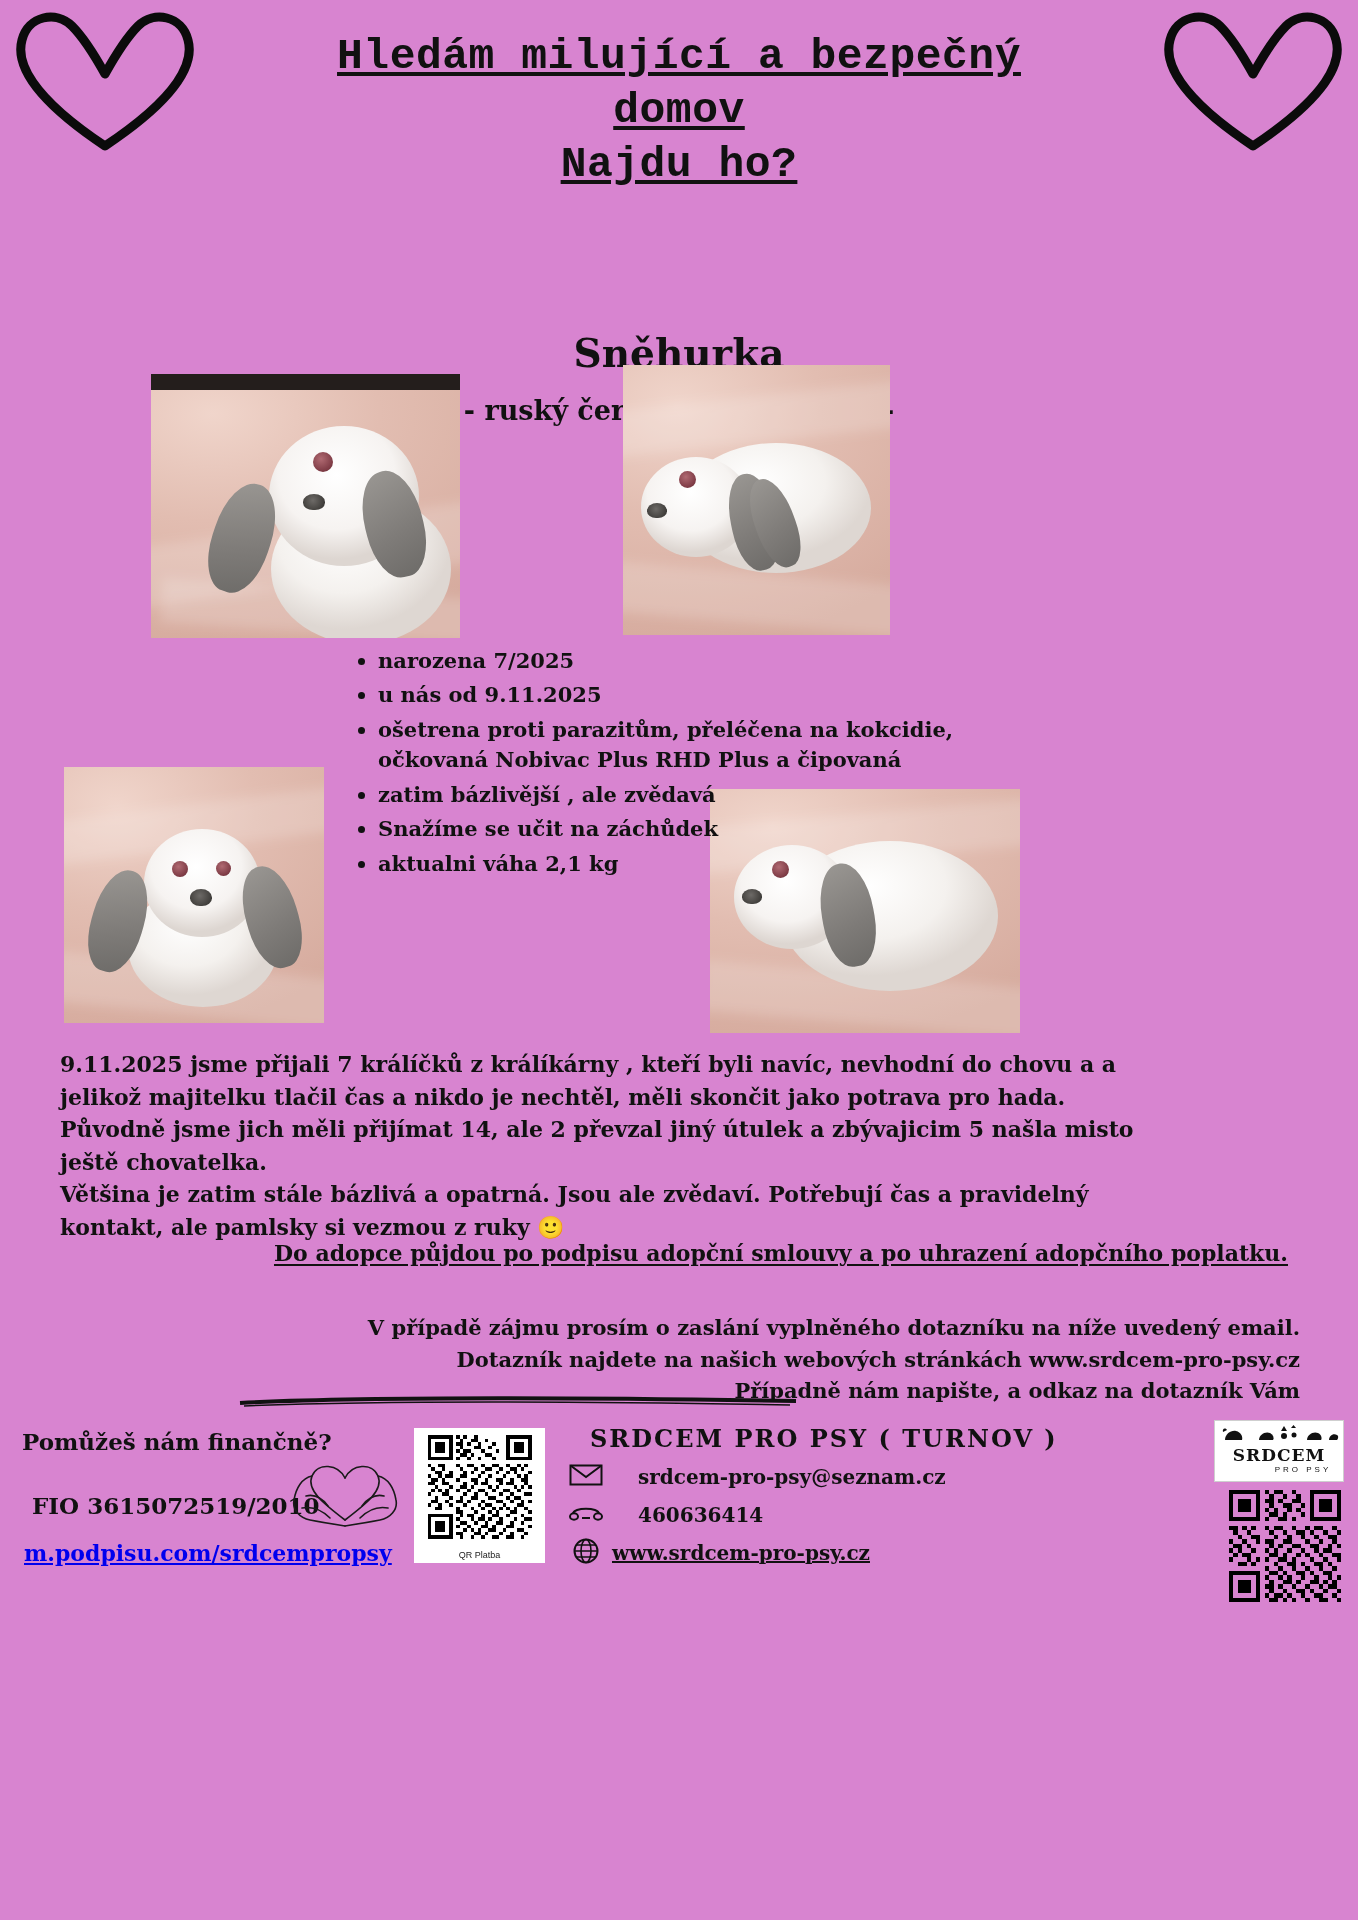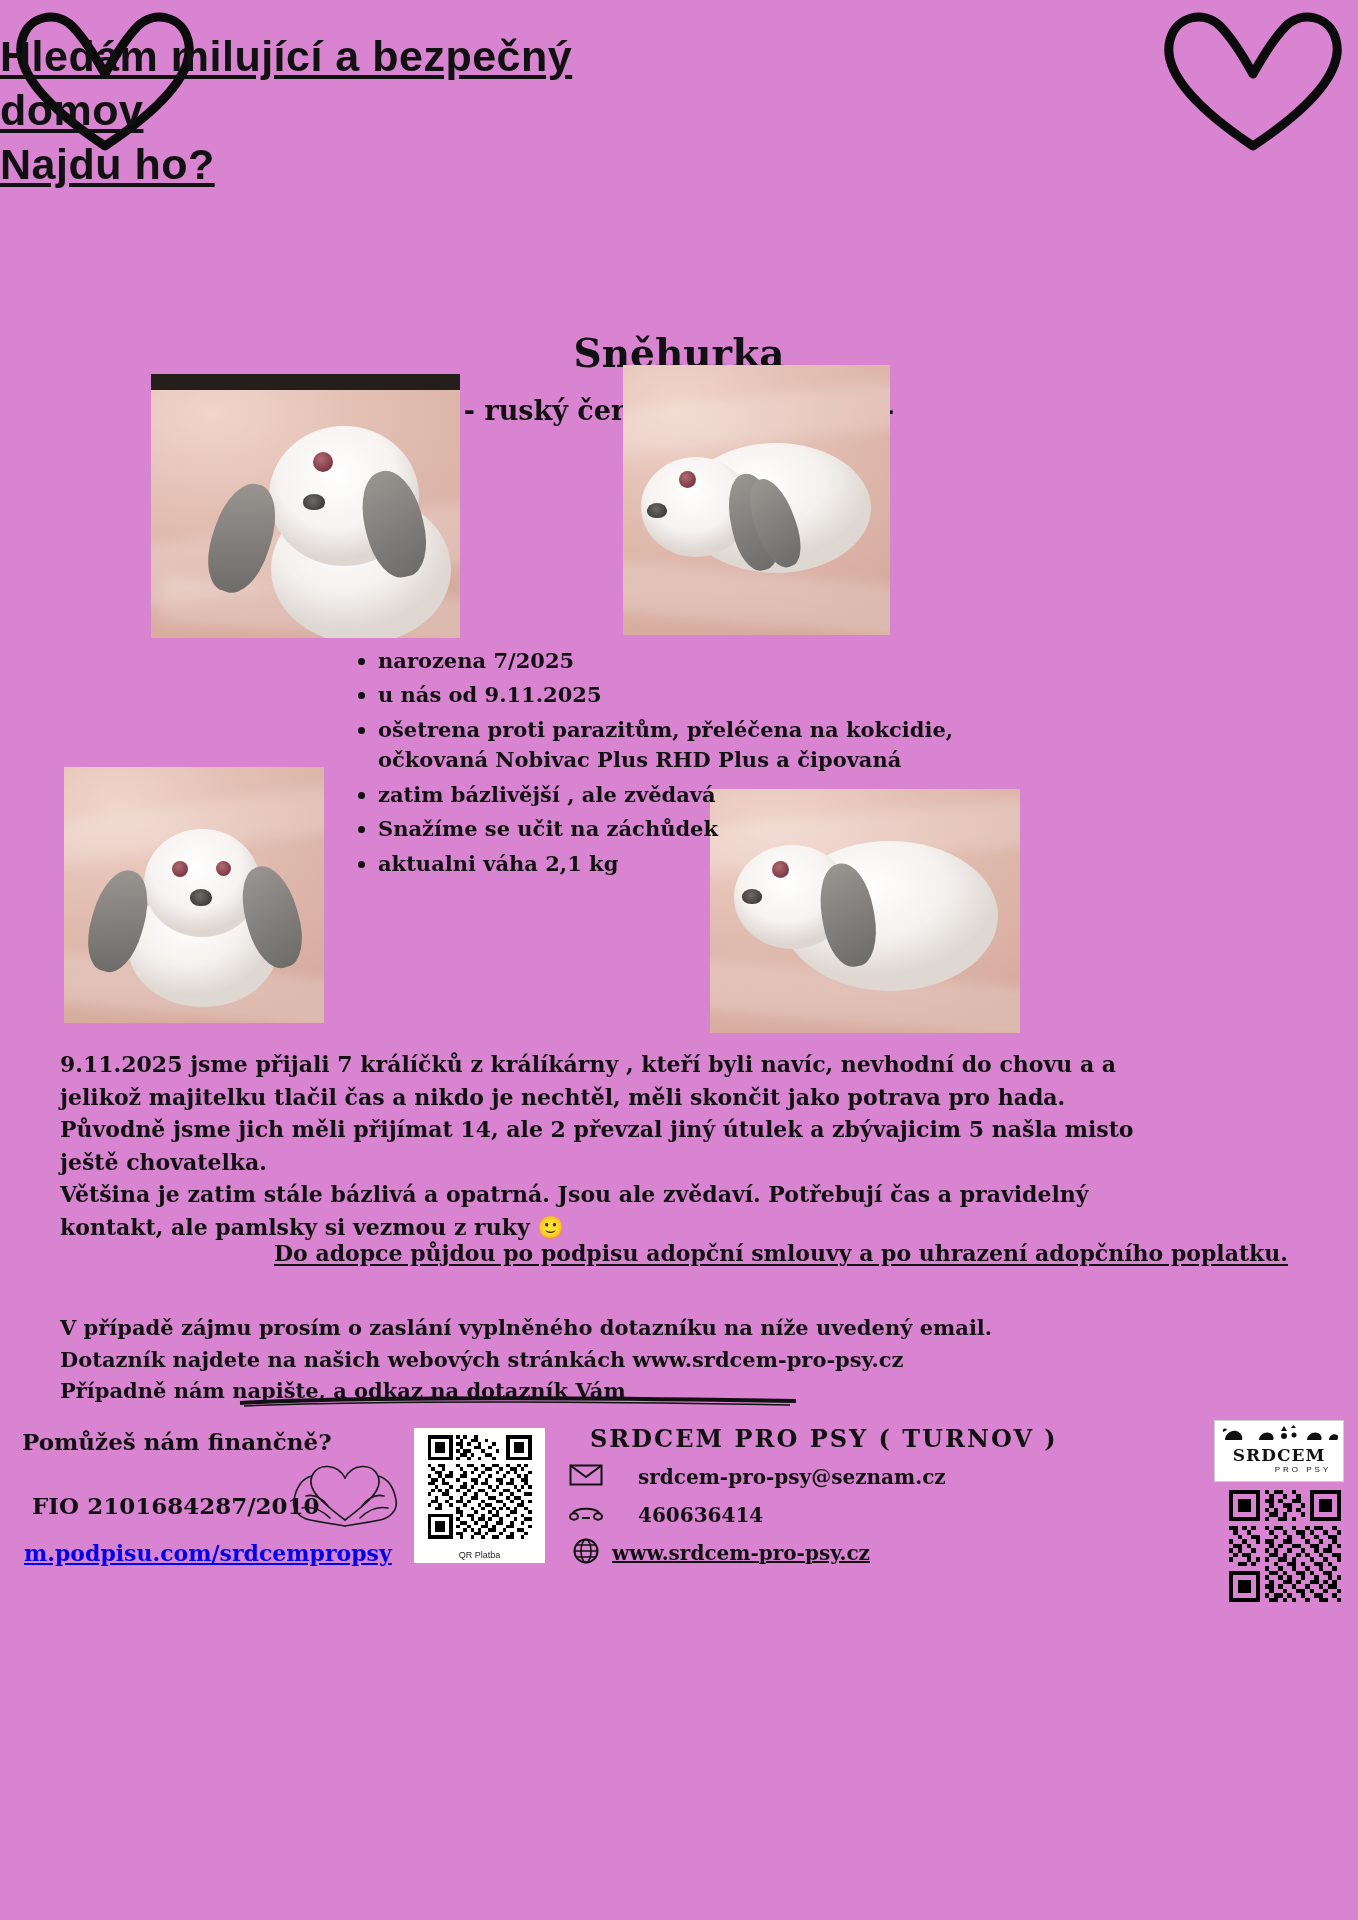--- a/index.html
+++ b/index.html
@@ -15,22 +15,22 @@
   }
 
   
   .heart-left  { position: absolute; top: 4px;  left: 10px;  width: 190px; height: 150px; }
   .heart-right { position: absolute; top: 4px;  right: 10px; width: 190px; height: 150px; }
 
   
   .headline {
     position: absolute;
     top: 30px; left: 0; right: 0;
-    text-align: left;
-    font-family: Liberation Sans, sans-serif;
+    text-align: center;
+    font-family: Liberation Mono, monospace;
     font-weight: bold;
     font-size: 43px;
     line-height: 1.25;
     letter-spacing: .5px;
   }
   .headline span {
     display: inline-block;
     text-decoration: underline;
     text-underline-offset: 4px;
   }
@@ -129,21 +129,21 @@
     font-weight: bold;
     font-size: 22px;
     text-decoration: underline;
     text-underline-offset: 3px;
   }
 
   
   .instructions {
     position: absolute;
     left: 60px; top: 1312px; width: 1240px;
-    text-align: left;
+    text-align: right;
     font-family: "DejaVu Serif", serif;
     font-weight: bold;
     font-size: 21px;
     line-height: 1.5;
   }
   .pen-stroke {
     position: absolute;
     left: 238px; top: 1396px; width: 560px; height: 12px;
   }
 
@@ -312,21 +312,21 @@
 </div>
 
 <div class="pen-stroke">
   <svg viewBox="0 0 560 12" class="qr" aria-hidden="true">
     <path d="M2 7 C 120 1, 300 1, 558 5" stroke="#111" stroke-width="4" fill="none"></path>
     <path d="M6 10 C 130 5, 320 5, 552 9" stroke="#111" stroke-width="1.5" fill="none"></path>
   </svg>
 </div>
 
 <div class="fin-q">Pomůžeš nám finančně?</div>
-<div class="fin-acct">FIO 2101684287/2010</div>
+<div class="fin-acct">FIO 3615072519/2010</div>
 <a class="fb-link" href="#">m.podpisu.com/srdcempropsy</a>
 
 <div class="hand-heart">
   <svg viewBox="0 0 115 95" class="qr" aria-hidden="true">
     <g fill="none" stroke="#1a1a1a" stroke-width="1.6" stroke-linecap="round">
       <path d="M57 30 C 50 16, 30 14, 24 28 C 18 42, 36 56, 57 72"></path>
       <path d="M57 30 C 64 16, 84 14, 90 28 C 96 42, 78 56, 57 72"></path>
       <path d="M24 28 C 14 30, 8 40, 6 52 C 4 62, 12 70, 22 72 C 32 74, 44 76, 57 78"></path>
       <path d="M90 28 C 100 30, 106 40, 108 52 C 110 62, 102 70, 92 72 C 82 74, 70 76, 57 78"></path>
       <path d="M18 48 C 26 46, 34 50, 40 58"></path>

